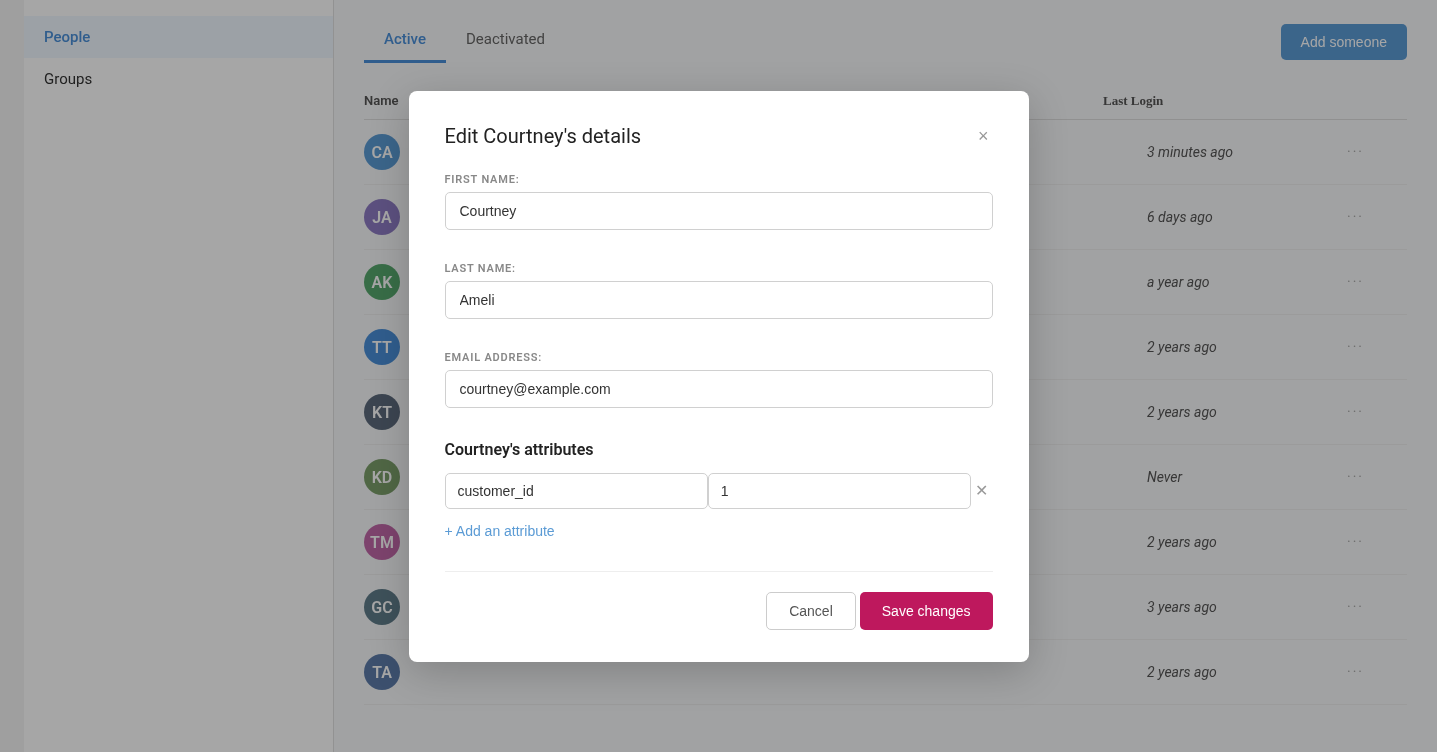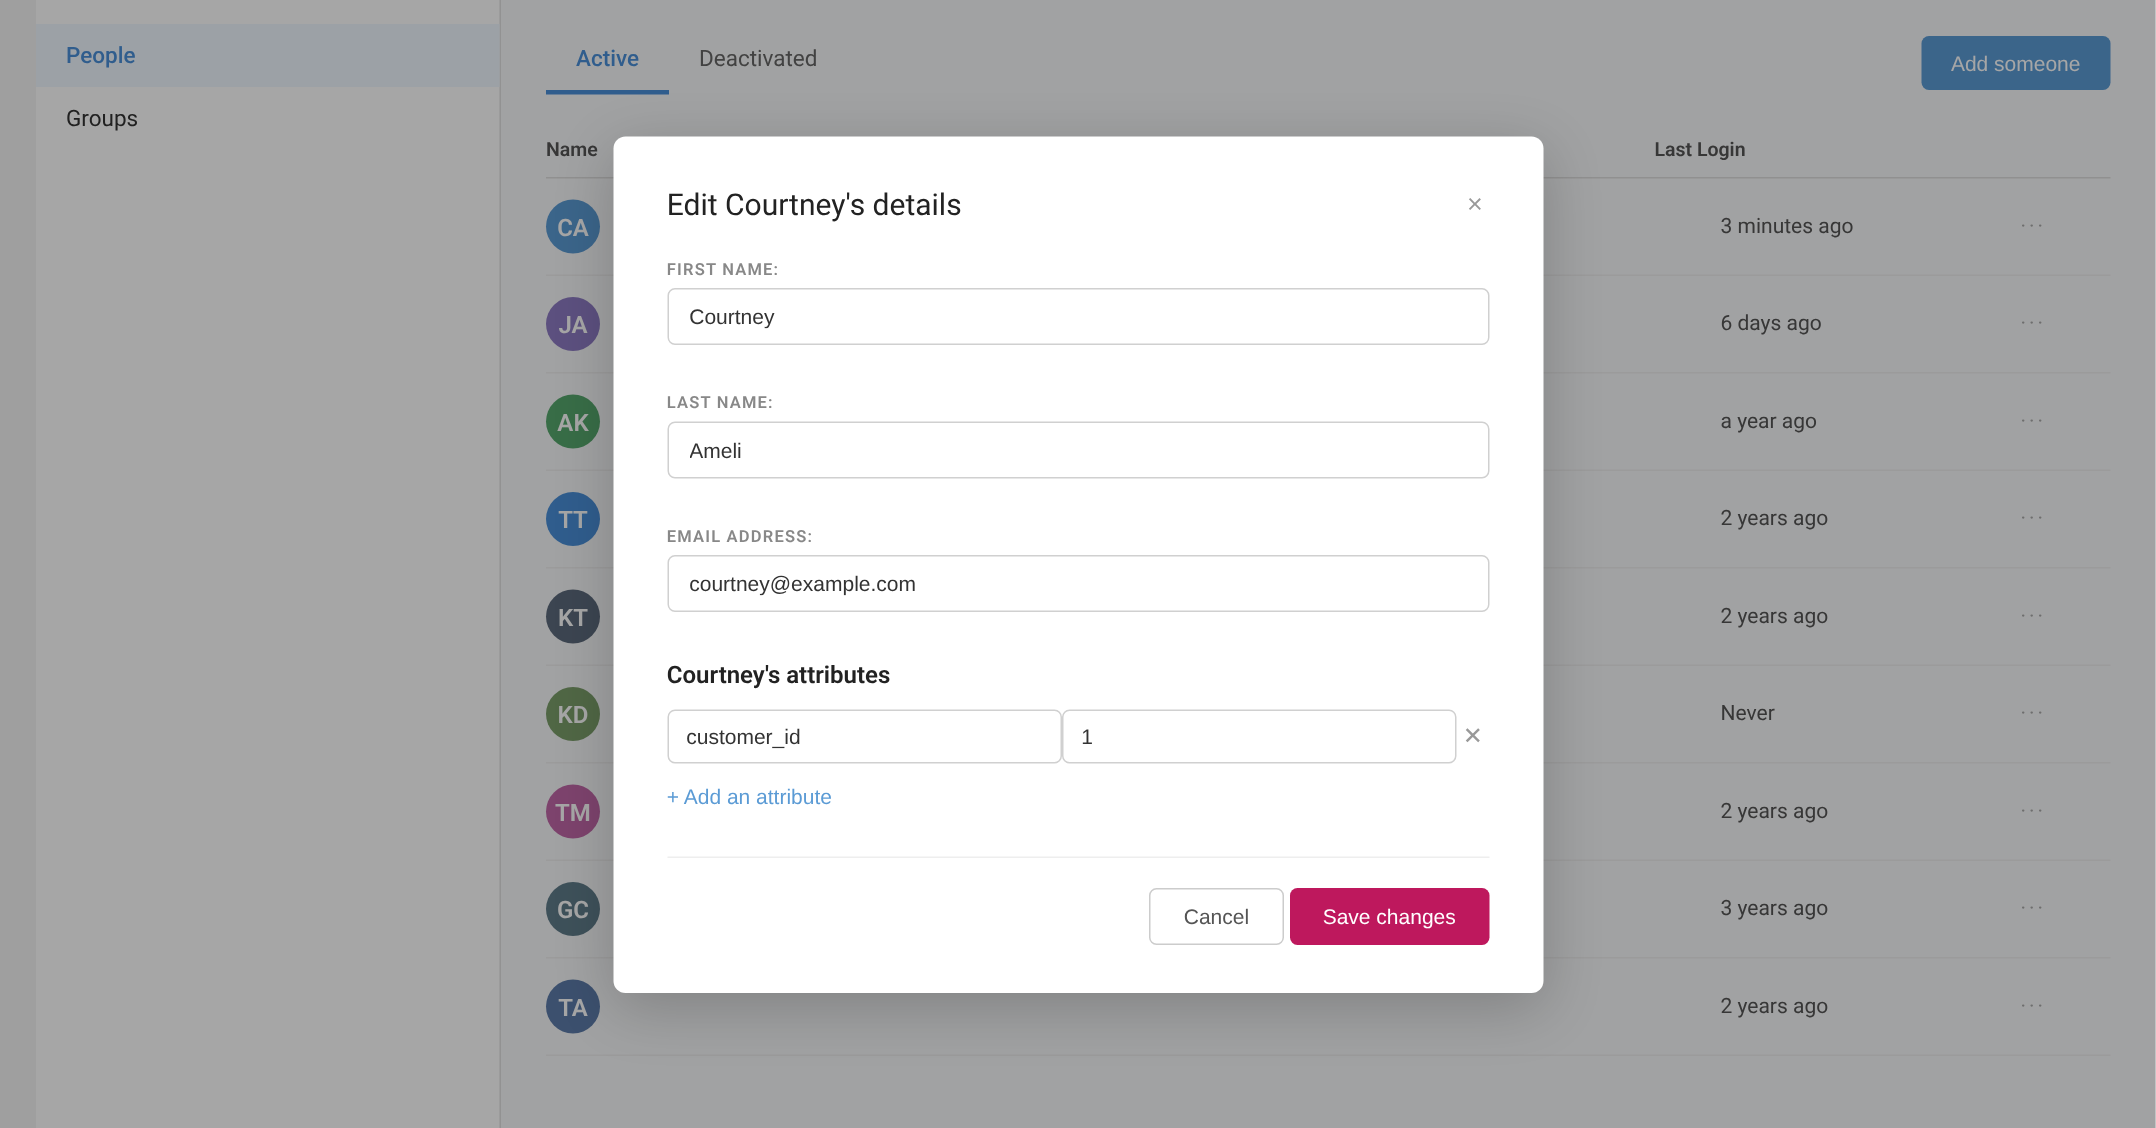--- a/index.html
+++ b/index.html
@@ -90,21 +90,21 @@
       padding: 10px 0;
       border-bottom: 1px solid #ddd;
       font-weight: 600;
       font-size: 13px;
       color: #555;
       gap: 44px;
     }
     .col-name { width: 300px; }
     .col-email { flex: 1; }
     .col-role { width: 150px; }
-    .col-last-login { width: 200px; }
+    .col-last-login { width: 200px; font-family: Liberation Serif, serif; }
     .col-actions { width: 60px; }
 
     
     .table-row {
       display: flex;
       align-items: center;
       padding: 14px 0;
       border-bottom: 1px solid #eee;
     }
     .avatar {
@@ -116,21 +116,21 @@
       justify-content: center;
       color: #fff;
       font-size: 16px;
       font-weight: 600;
       margin-right: 10px;
       flex-shrink: 0;
     }
     .name-cell { width: 300px; display: flex; align-items: center; }
     .email-cell { flex: 1; color: #555; }
     .role-cell { width: 150px; color: #555; }
-    .login-cell { width: 200px; color: #555; }
+    .login-cell { width: 200px; color: #555; font-style: italic; }
     .actions-cell { width: 60px; color: #aaa; letter-spacing: 2px; cursor: pointer; }
 
     
     .overlay {
       position: absolute;
       top: 0; left: 0; right: 0; bottom: 0;
       background: rgba(0,0,0,0.35);
       display: flex;
       align-items: center;
       justify-content: center;

